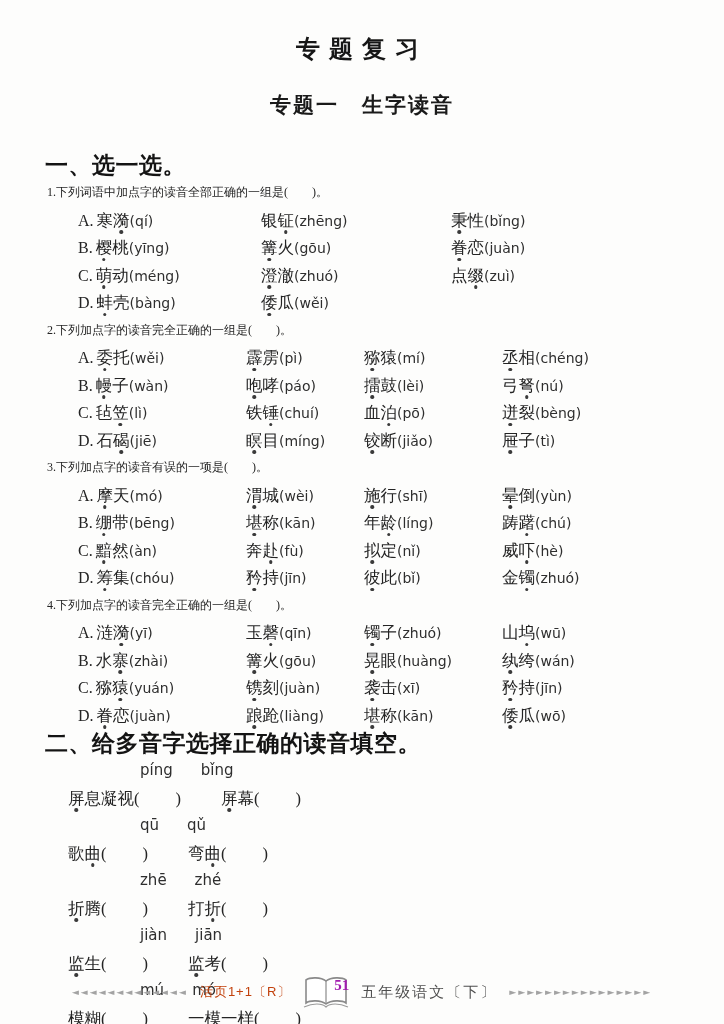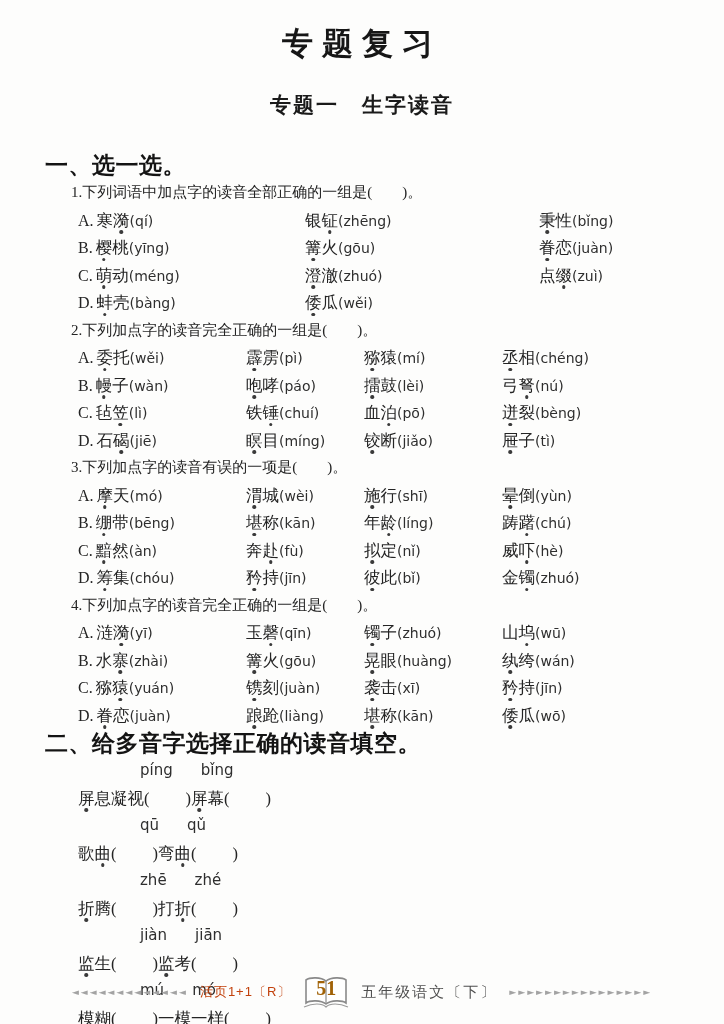--- a/index.html
+++ b/index.html
@@ -7,25 +7,25 @@
   .page {
     position:relative;
     width:724px; height:1024px;
     margin:0 auto;
     background:#fdfdfc;
     font-family:"Liberation Serif","DejaVu Serif",serif;
     color:#242424;
     overflow:hidden;
   }
   .title {
-    padding-top:23px;
+    padding-top:33px;
     text-align:center;
     font-family:"Liberation Sans","DejaVu Sans",sans-serif;
     font-weight:bold;
-    font-size:31px;
+    font-size:24px;
     letter-spacing:9px;
     color:#161616;
   }
   .subtitle {
     margin-top:26px;
     text-align:center;
     font-family:"Liberation Sans","DejaVu Sans",sans-serif;
     font-weight:bold;
     font-size:21px;
     letter-spacing:2px;
@@ -34,26 +34,26 @@
   .content { margin-top:32px; padding-left:45px; padding-right:28px; }
   .sec-heading {
     font-family:"Liberation Sans","DejaVu Sans",sans-serif;
     font-weight:bold;
     font-size:23px;
     height:28px; line-height:28px;
     color:#141414;
     letter-spacing:0.5px;
   }
   .stem {
-    margin-left:26px;
+    margin-left:2px;
     height:27.5px; line-height:27.5px;
-    font-size:15px;
+    font-size:12px;
   }
   .opt-row { margin-left:33px; height:27.5px; line-height:27.5px; display:grid; }
-  .cols3 { grid-template-columns:183px 190px 1fr;gap:44px; }
+  .cols3 { grid-template-columns:183px 190px 1fr; }
   .cols4 { grid-template-columns:168px 118px 138px 1fr; }
   .cell { white-space:nowrap; }
   .optlabel { font-size:16px; margin-right:3px; }
   .ch { font-size:16.5px; position:relative; }
   .dc::after {
     content:"";
     position:absolute;
     left:50%; bottom:-4px;
     width:3.5px; height:3.5px;
     border-radius:50%;
@@ -66,21 +66,21 @@
     color:#2e2e2e;
   }
   .pinrow {
     height:27.5px; line-height:27.5px;
     padding-left:95px;
     font-family:"DejaVu Sans","Liberation Sans",sans-serif;
     font-size:15px;
     color:#2e2e2e;
   }
   .pych + .pych { margin-left:28px; }
-  .fillrow { margin-left:33px; height:27.5px; line-height:27.5px; display:flex; }
+  .fillrow { margin-left:23px; height:27.5px; line-height:27.5px; display:flex; gap:40px; }
   .fillcell { white-space:nowrap; font-size:16.5px; }
   .blank { display:inline-block; width:36px; }
   .footer {
     position:absolute;
     left:0; right:0; bottom:14px;
     display:flex;
     justify-content:center;
     align-items:center;
     gap:12px;
   }
@@ -94,25 +94,25 @@
     font-family:"Liberation Sans","DejaVu Sans",sans-serif;
     font-size:13px;
     color:#c2410c;
     letter-spacing:1px;
   }
   .book { position:relative; display:inline-block; width:46px; height:36px; }
   .book svg { display:block; }
   .pagenum {
     position:absolute;
     top:3px; left:0; width:100%;
-    text-align:center;
+    text-align:right;
     font-family:"Liberation Serif","DejaVu Serif",serif;
     font-weight:bold;
-    font-size:20px;
-    color:#a16207;
+    font-size:15px;
+    color:#a21caf;
   }
   .booklabel {
     font-family:"Liberation Sans","DejaVu Sans",sans-serif;
     font-size:15px;
     color:#4f4f4f;
     letter-spacing:2px;
   }
 </style>
 </head>
 <body>

